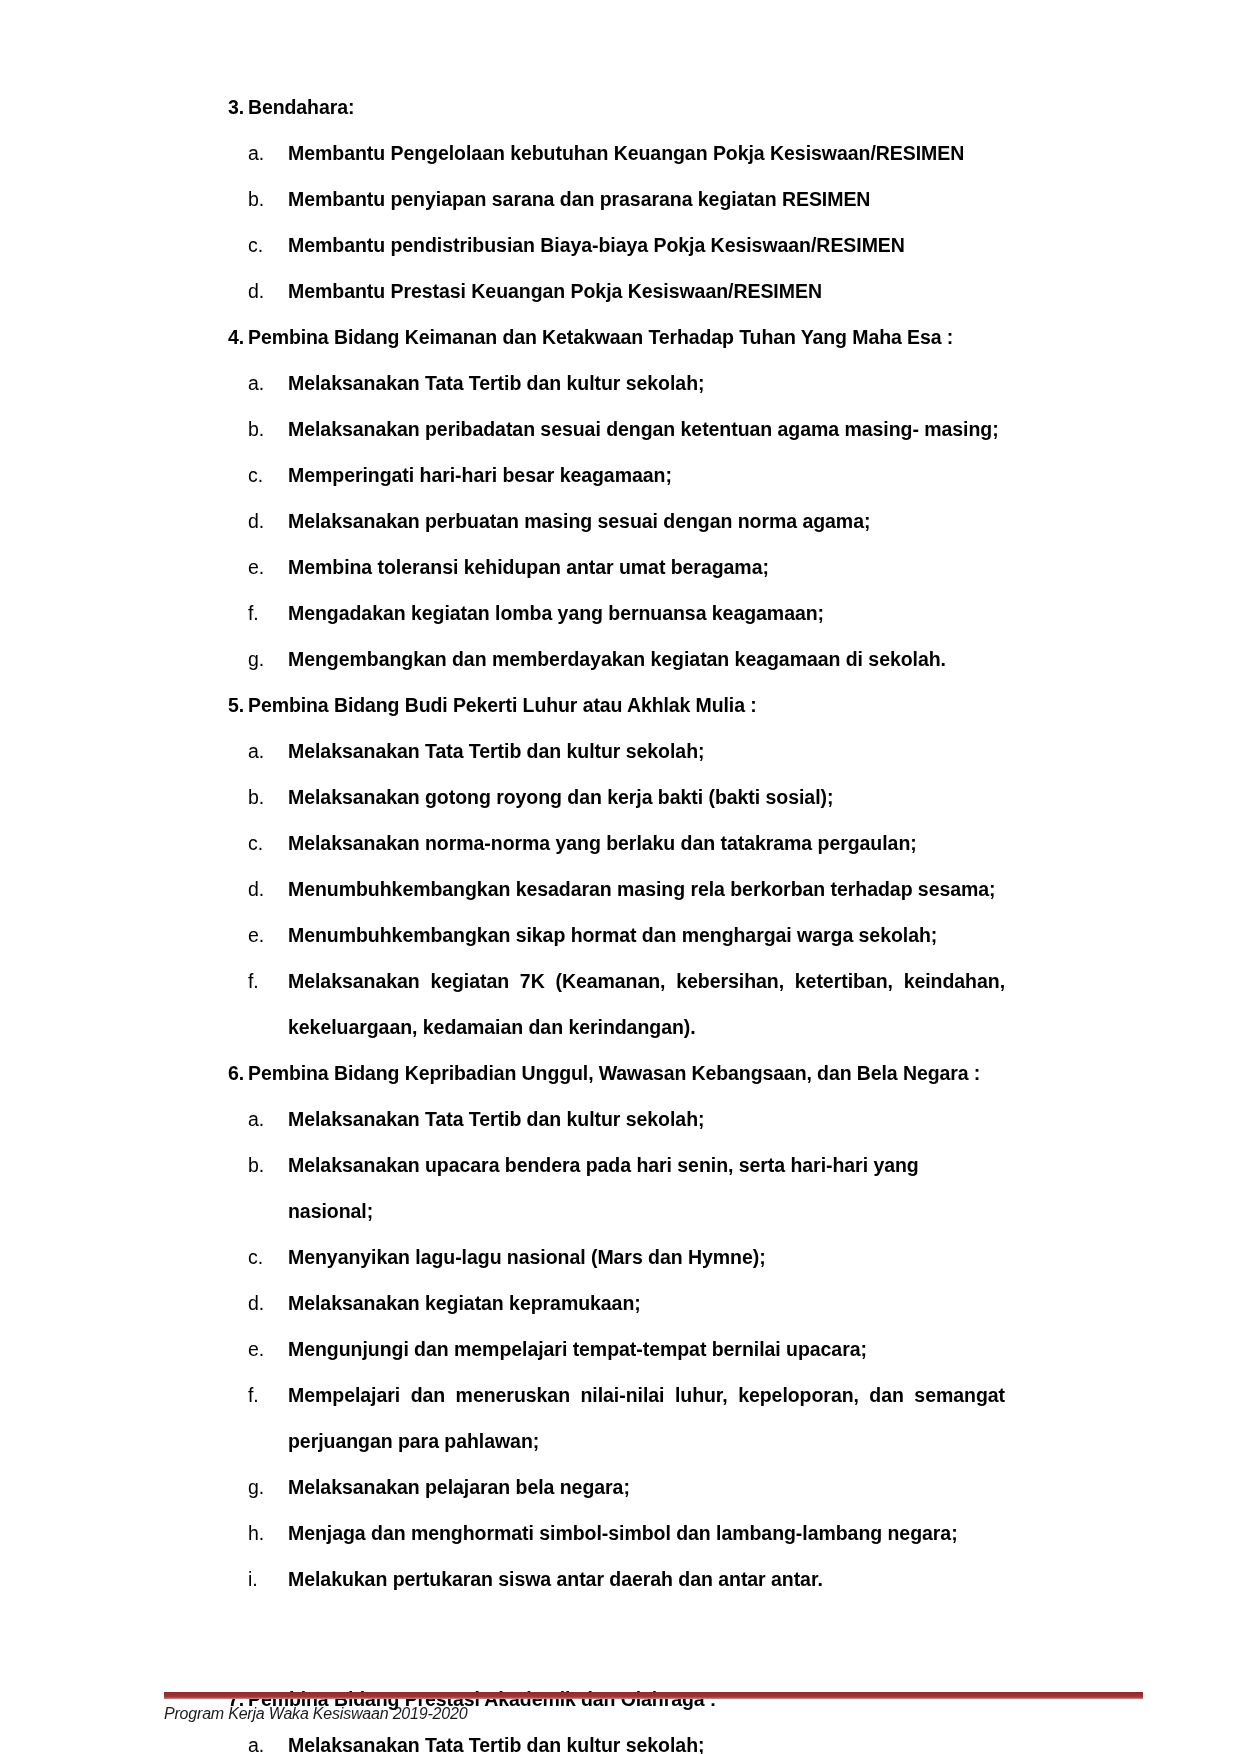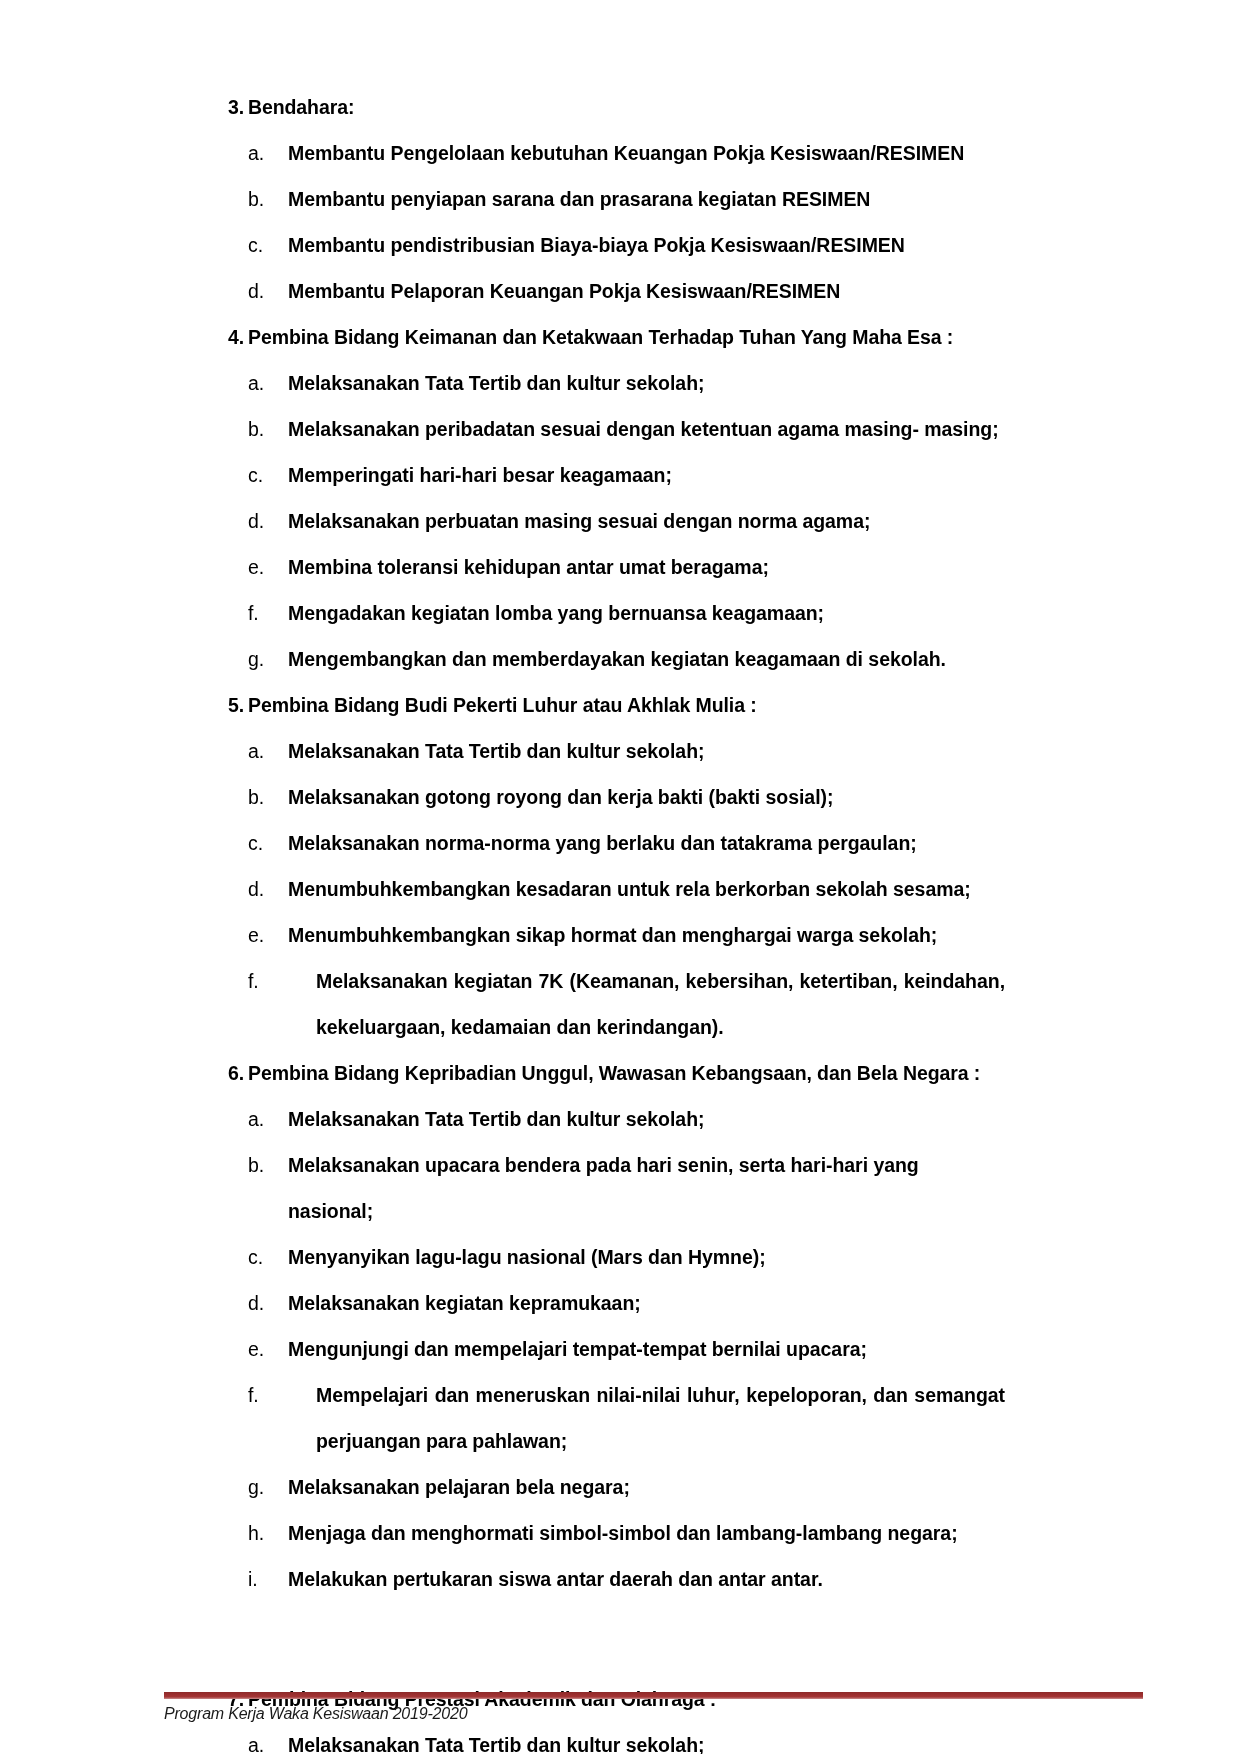--- a/index.html
+++ b/index.html
@@ -67,21 +67,20 @@
     text-align: left;
   }
   .item .itext {
     flex: 1 1 auto;
     text-align: left;
     font-weight: bold;
   }
   .item.justified .itext {
     text-align: justify;
     text-justify: inter-word;
-    margin-left: 28px;
   }
   
   .gap {
     height: 74px;
   }
 
   
   .footer {
     position: absolute;
     left: 0;
@@ -127,21 +126,21 @@
           <li class="item">
             <span class="ltr">b.</span>
             <span class="itext">Membantu penyiapan sarana dan prasarana kegiatan RESIMEN</span>
           </li>
           <li class="item">
             <span class="ltr">c.</span>
             <span class="itext">Membantu pendistribusian Biaya-biaya Pokja Kesiswaan/RESIMEN</span>
           </li>
           <li class="item">
             <span class="ltr">d.</span>
-            <span class="itext">Membantu Pelaporan Keuangan Pokja Kesiswaan/RESIMEN</span>
+            <span class="itext">Membantu Prestasi Keuangan Pokja Kesiswaan/RESIMEN</span>
           </li>
         </ul>
       </div>
       <div class="section">
         <div class="section-heading">
           <span class="num">4.</span>
           <span class="htext">Pembina Bidang Keimanan dan Ketakwaan Terhadap Tuhan Yang Maha Esa :</span>
         </div>
         <ul class="items">
           <li class="item">
@@ -187,21 +186,21 @@
           <li class="item">
             <span class="ltr">b.</span>
             <span class="itext">Melaksanakan gotong royong dan kerja bakti (bakti sosial);</span>
           </li>
           <li class="item">
             <span class="ltr">c.</span>
             <span class="itext">Melaksanakan norma-norma yang berlaku dan tatakrama pergaulan;</span>
           </li>
           <li class="item">
             <span class="ltr">d.</span>
-            <span class="itext">Menumbuhkembangkan kesadaran untuk rela berkorban sekolah sesama;</span>
+            <span class="itext">Menumbuhkembangkan kesadaran masing rela berkorban terhadap sesama;</span>
           </li>
           <li class="item">
             <span class="ltr">e.</span>
             <span class="itext">Menumbuhkembangkan sikap hormat dan menghargai warga sekolah;</span>
           </li>
           <li class="item justified">
             <span class="ltr">f.</span>
             <span class="itext">Melaksanakan kegiatan 7K (Keamanan, kebersihan, ketertiban, keindahan, kekeluargaan, kedamaian dan kerindangan).</span>
           </li>
         </ul>

